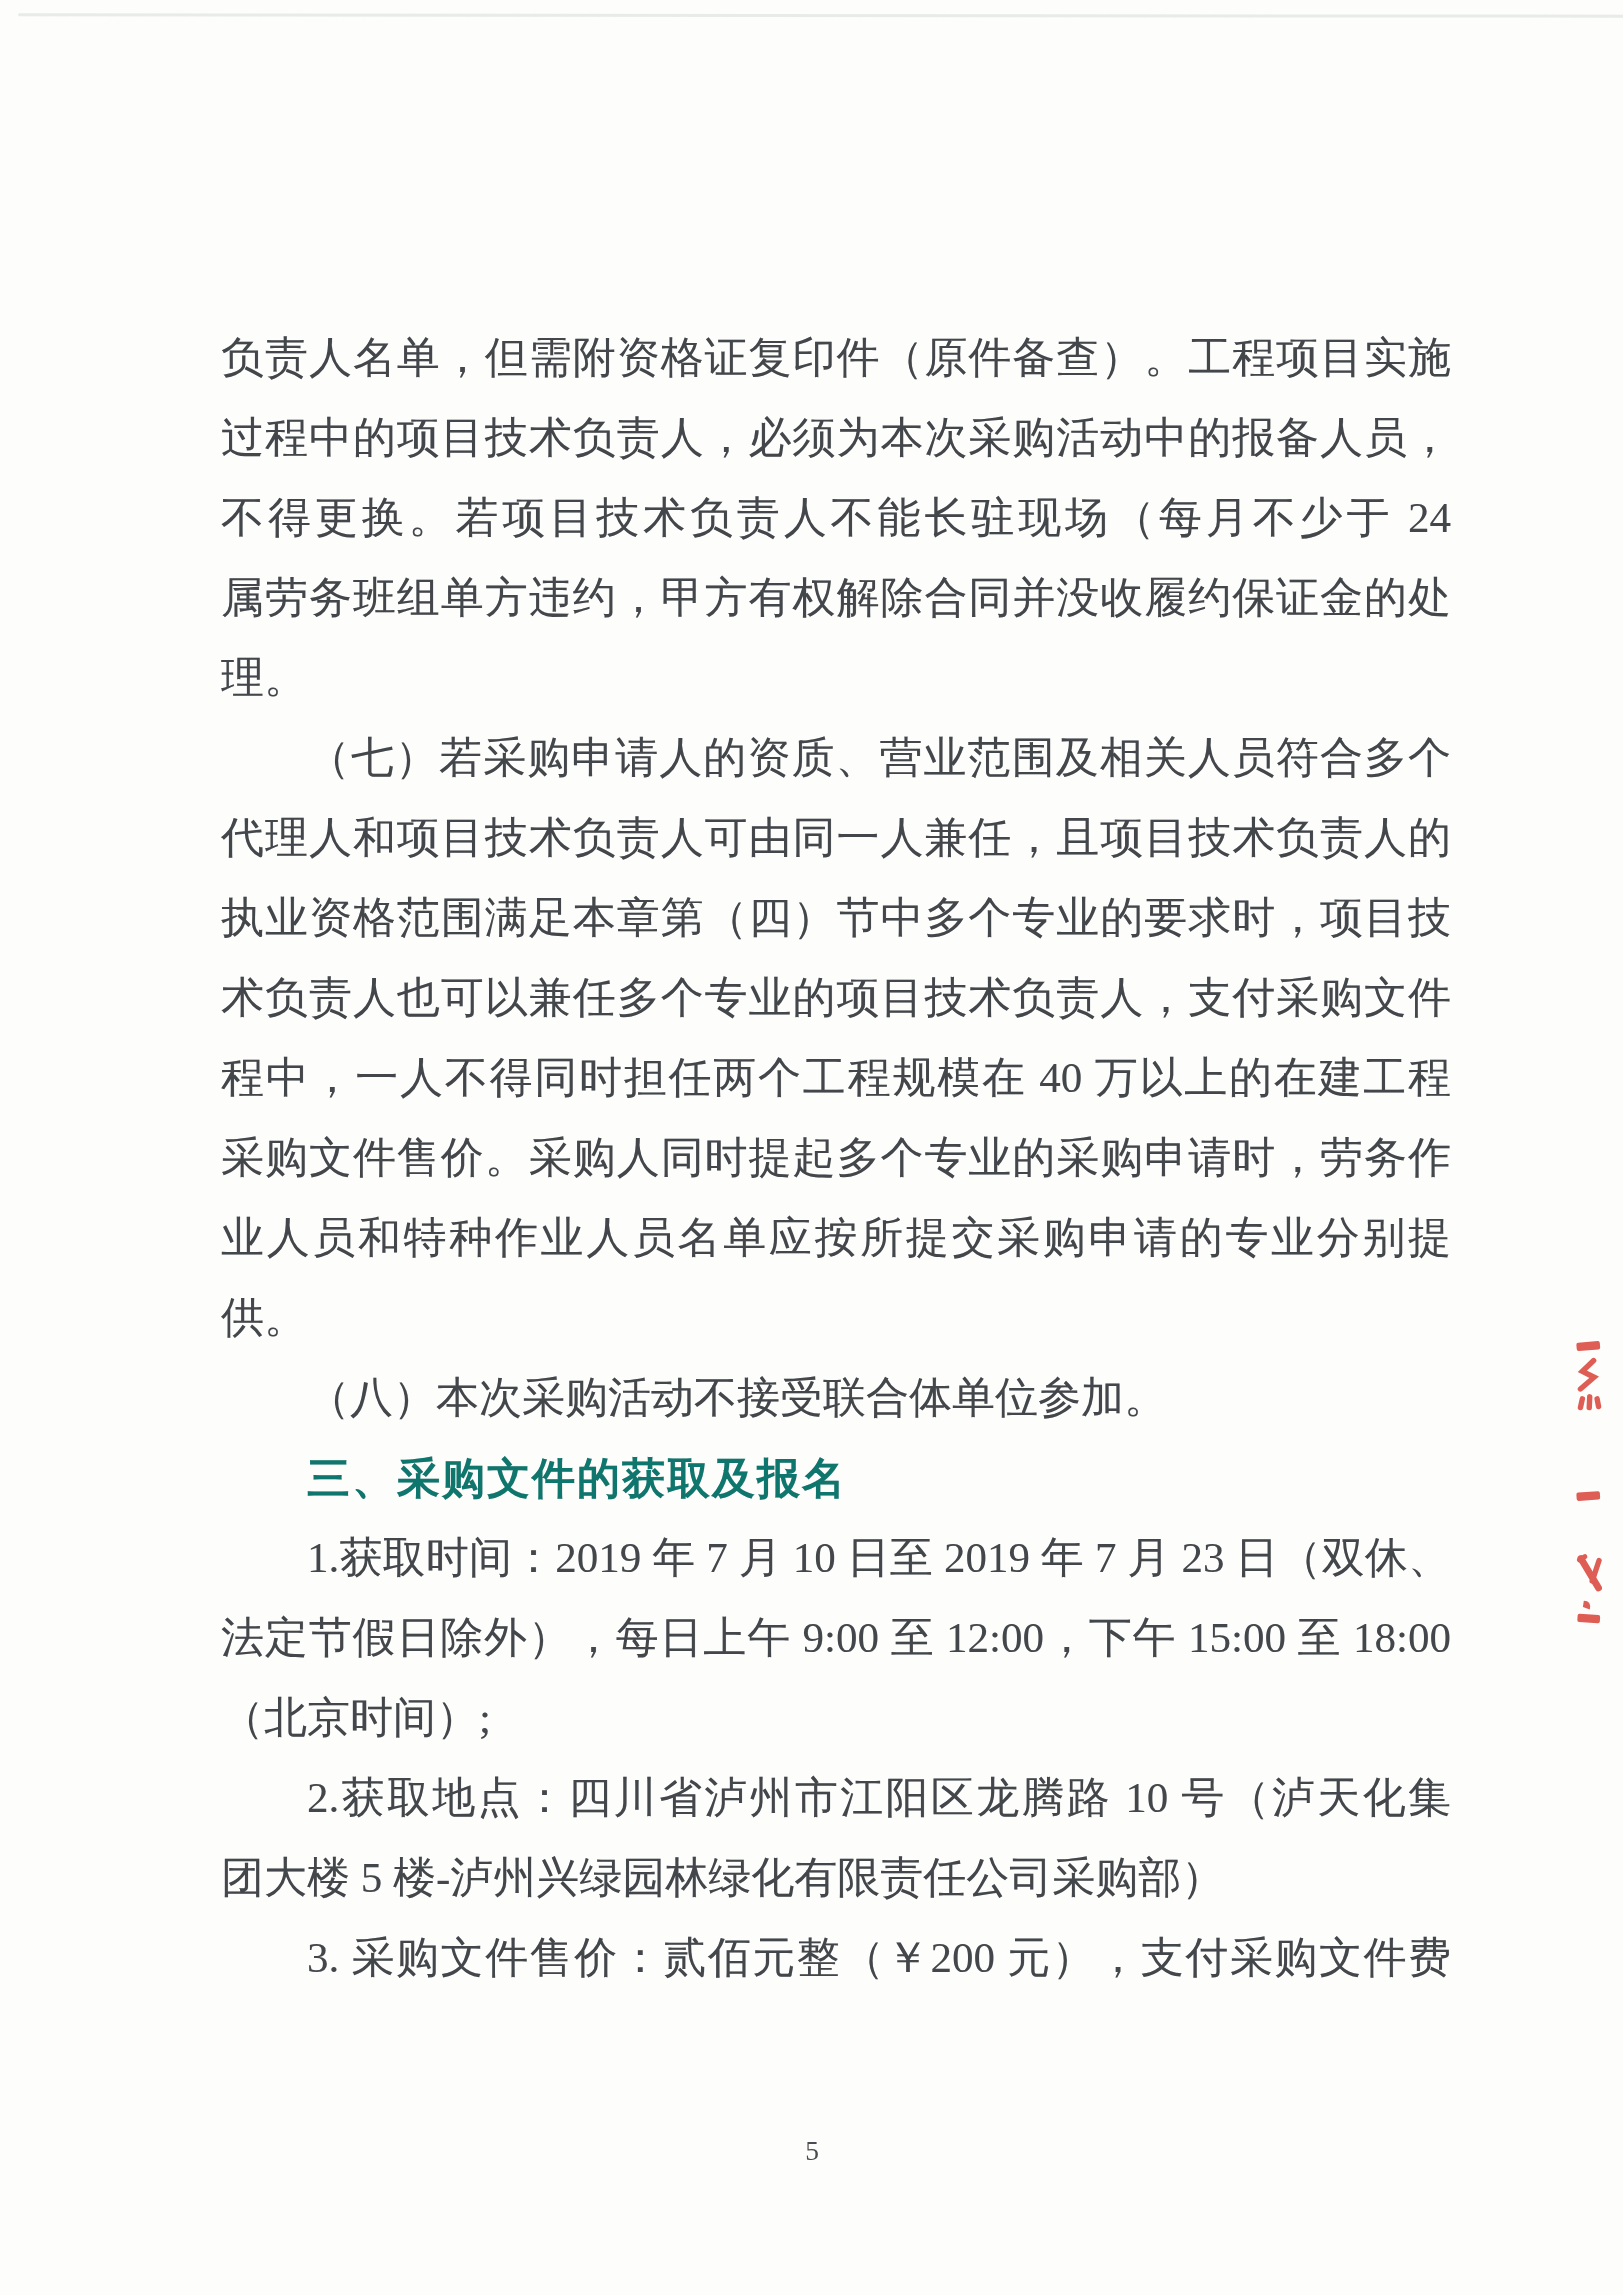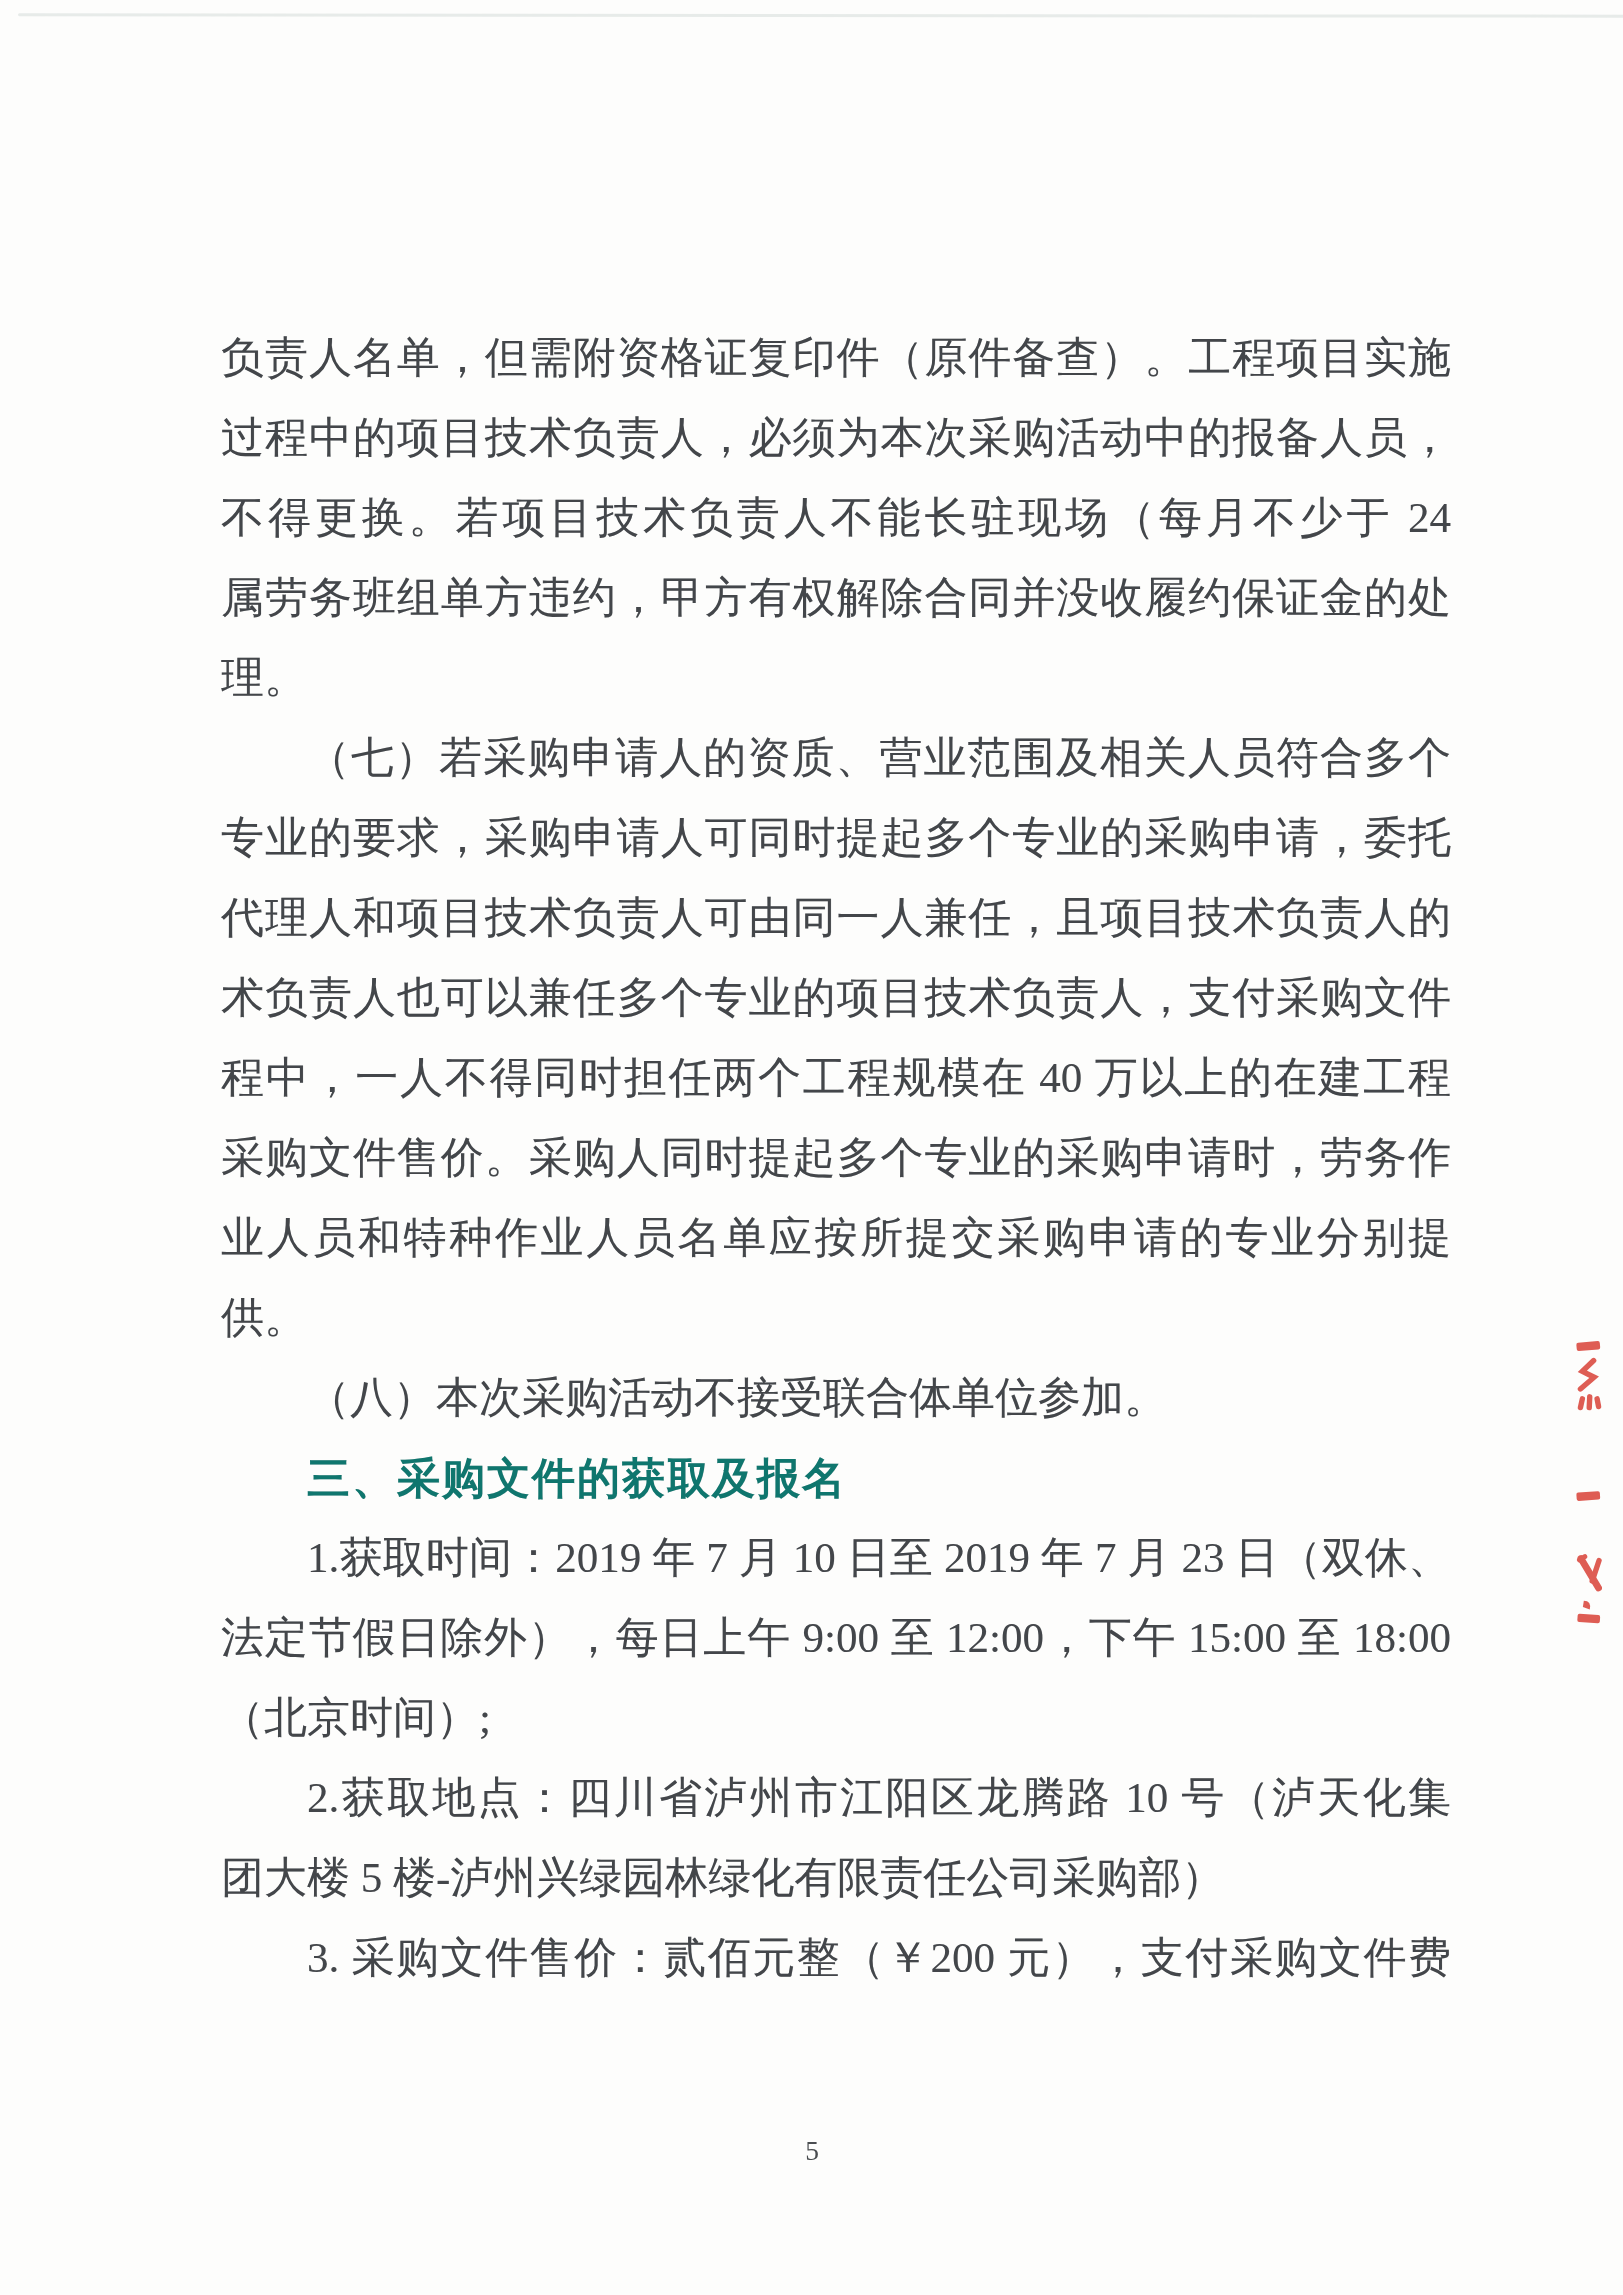--- a/index.html
+++ b/index.html
@@ -53,22 +53,22 @@
 
   <div class="scan-edge"></div>
 
   <main class="textblock">
     <div class="ln j">负责人名单，但需附资格证复印件（原件备查）。工程项目实施</div>
     <div class="ln j">过程中的项目技术负责人，必须为本次采购活动中的报备人员，</div>
     <div class="ln j">不得更换。若项目技术负责人不能长驻现场（每月不少于 24 天），</div>
     <div class="ln j">属劳务班组单方违约，甲方有权解除合同并没收履约保证金的处</div>
     <div class="ln">理。</div>
     <div class="ln j ind">（七）若采购申请人的资质、营业范围及相关人员符合多个</div>
-    <div class="ln j">专业的要求，采购申请人可同时提起多个专业的采购申请，委托</div>
     <div class="ln j">代理人和项目技术负责人可由同一人兼任，且项目技术负责人的</div>
+    <div class="ln j">执业资格范围满足本章第（四）节中多个专业的要求时，项目技</div>
     <div class="ln j">术负责人也可以兼任多个专业的项目技术负责人，支付采购文件费</div>
     <div class="ln j">程中，一人不得同时担任两个工程规模在 40 万以上的在建工程</div>
     <div class="ln j">采购文件售价。采购人同时提起多个专业的采购申请时，劳务作</div>
     <div class="ln j">业人员和特种作业人员名单应按所提交采购申请的专业分别提</div>
     <div class="ln">供。</div>
     <div class="ln ind">（八）本次采购活动不接受联合体单位参加。</div>
     <div class="ln ind hd">三、采购文件的获取及报名</div>
     <div class="ln j ind">1.获取时间：2019 年 7 月 10 日至 2019 年 7 月 23 日（双休、</div>
     <div class="ln j">法定节假日除外），每日上午 9:00 至 12:00，下午 15:00 至 18:00</div>
     <div class="ln">（北京时间）;</div>

